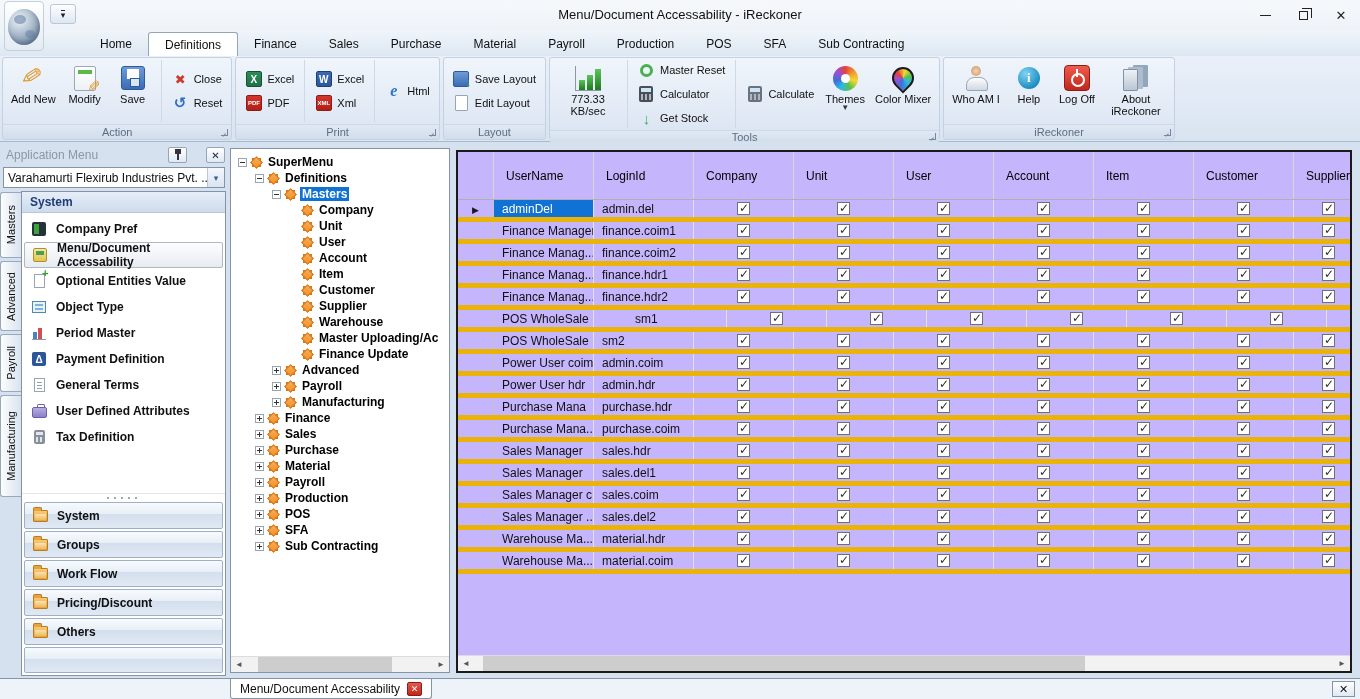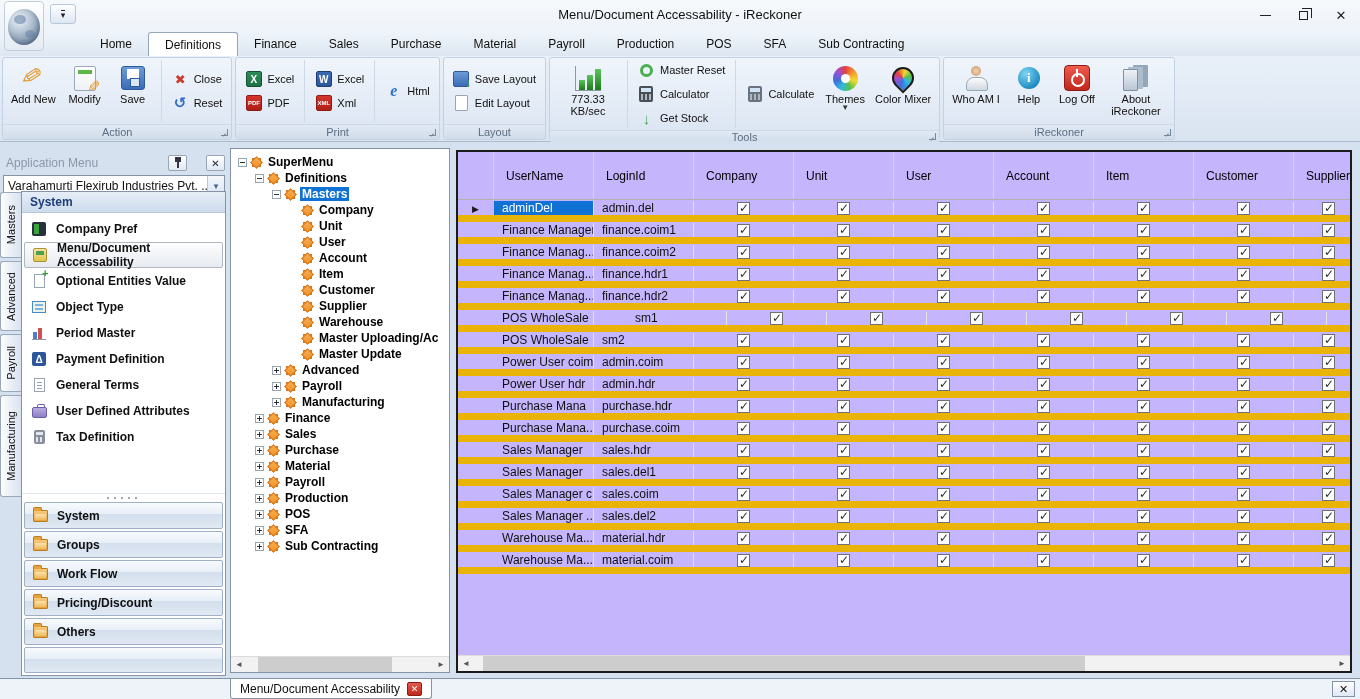--- a/index.html
+++ b/index.html
@@ -123,21 +123,21 @@
   .i-books{width:28px;height:26px;position:relative;}
   .i-books::before{content:"";position:absolute;left:1px;top:4px;width:13px;height:20px;border-radius:1px;
         background:linear-gradient(#eef2f6,#b9c6d4);border:1px solid #7f91a5;
         box-shadow:5px -2px 0 #aebdcd,10px -4px 0 #93a7bb;}
 
   
   .main{position:absolute;left:0;top:142px;right:0;bottom:21px;background:#d6e1ef;}
 
   
   .sidebar{position:absolute;left:0;top:0;width:228px;bottom:0;}
-  .sb-header{height:23px;display:flex;align-items:center;padding:2px 3px 0 6px;color:#8a97a8;font-size:12px;gap:19px;margin-top:8px;}
+  .sb-header{height:23px;display:flex;align-items:center;padding:2px 3px 0 6px;color:#8a97a8;font-size:12px;gap:19px;}
   .sb-title{flex:1;}
   .sb-hbtn{width:19px;height:16px;border:1px solid #98a5b5;border-radius:2px;background:linear-gradient(#fff,#dfe8f3);
            display:flex;align-items:center;justify-content:center;}
   .pin-ic{position:relative;width:8px;height:11px;}
   .pin-ic::before{content:"";position:absolute;left:1px;top:0;width:6px;height:5px;background:#334;}
   .pin-ic::after{content:"";position:absolute;left:3px;top:5px;width:2px;height:6px;background:#334;}
   .x-ic::before{content:"✕";font-size:10px;font-weight:bold;color:#223;}
   .sb-combo{height:21px;margin:2px 3px 3px 3px;background:#fff;border:1px solid #8593a6;display:flex;align-items:center;}
   .sb-combo-text{flex:1;padding-left:4px;font-size:12px;color:#101010;white-space:nowrap;overflow:hidden;}
   .sb-combo-btn{width:17px;height:100%;border-left:1px solid #b9c7d8;background:linear-gradient(#f4f8fc,#d9e4f1);
@@ -212,21 +212,21 @@
   .tlabel{padding:0 2px;line-height:14px;}
   .tlabel.sel{background:#0f72d4;color:#fff;}
 
   
   .gridpanel{position:absolute;left:456px;top:8px;right:8px;bottom:5px;background:#c4b5fd;border:2px solid #1a1a1a;
              display:flex;flex-direction:column;}
   .ghead{height:48px;flex:none;display:flex;border-bottom:1px solid #b0b0b0;}
   .gh{border-right:1px solid #d6d6d6;display:flex;align-items:center;padding-left:12px;font-size:12px;color:#000;
       overflow:hidden;white-space:nowrap;flex:none;}
   .gbody{flex:1;overflow:hidden;}
-  .grow{height:22px;display:flex;border-bottom:7px solid #eab308;align-items:flex-end;}
+  .grow{height:22px;display:flex;border-bottom:5px solid #eab308;}
   .gc{border-right:1px solid #e2e2e2;display:flex;align-items:center;padding-left:8px;font-size:12px;
       overflow:hidden;white-space:nowrap;flex:none;}
   .gc.ck{justify-content:center;padding-left:0;}
   .gc.selcell{background:#0f72d4;color:#fff;}
   .gc.rowselector{border-right:1px solid #c2c2c2;justify-content:center;padding-left:0;}
   .rowarrow::before{content:"▶";font-size:9px;color:#1a1a1a;}
   .cb{width:13px;height:13px;border:1px solid #707070;background:#fff;position:relative;}
   .cb.on::before{content:"✓";position:absolute;left:1px;top:-2px;font-size:12px;color:#2b2b2b;}
 
   
@@ -658,21 +658,21 @@
             <span class="tlabel">Warehouse</span>
           </div>
           <div class="tnode" style="padding-left: 58px;">
             <span class="exp-spacer"></span>
             <span class="tstar"></span>
             <span class="tlabel">Master Uploading/Ac</span>
           </div>
           <div class="tnode" style="padding-left: 58px;">
             <span class="exp-spacer"></span>
             <span class="tstar"></span>
-            <span class="tlabel">Master Update</span>
+            <span class="tlabel">Finance Update</span>
           </div>
           <div class="tnode" style="padding-left: 41px;">
             <span class="exp plus"></span>
             <span class="tstar"></span>
             <span class="tlabel">Advanced</span>
           </div>
           <div class="tnode" style="padding-left: 41px;">
             <span class="exp plus"></span>
             <span class="tstar"></span>
             <span class="tlabel">Payroll</span>

